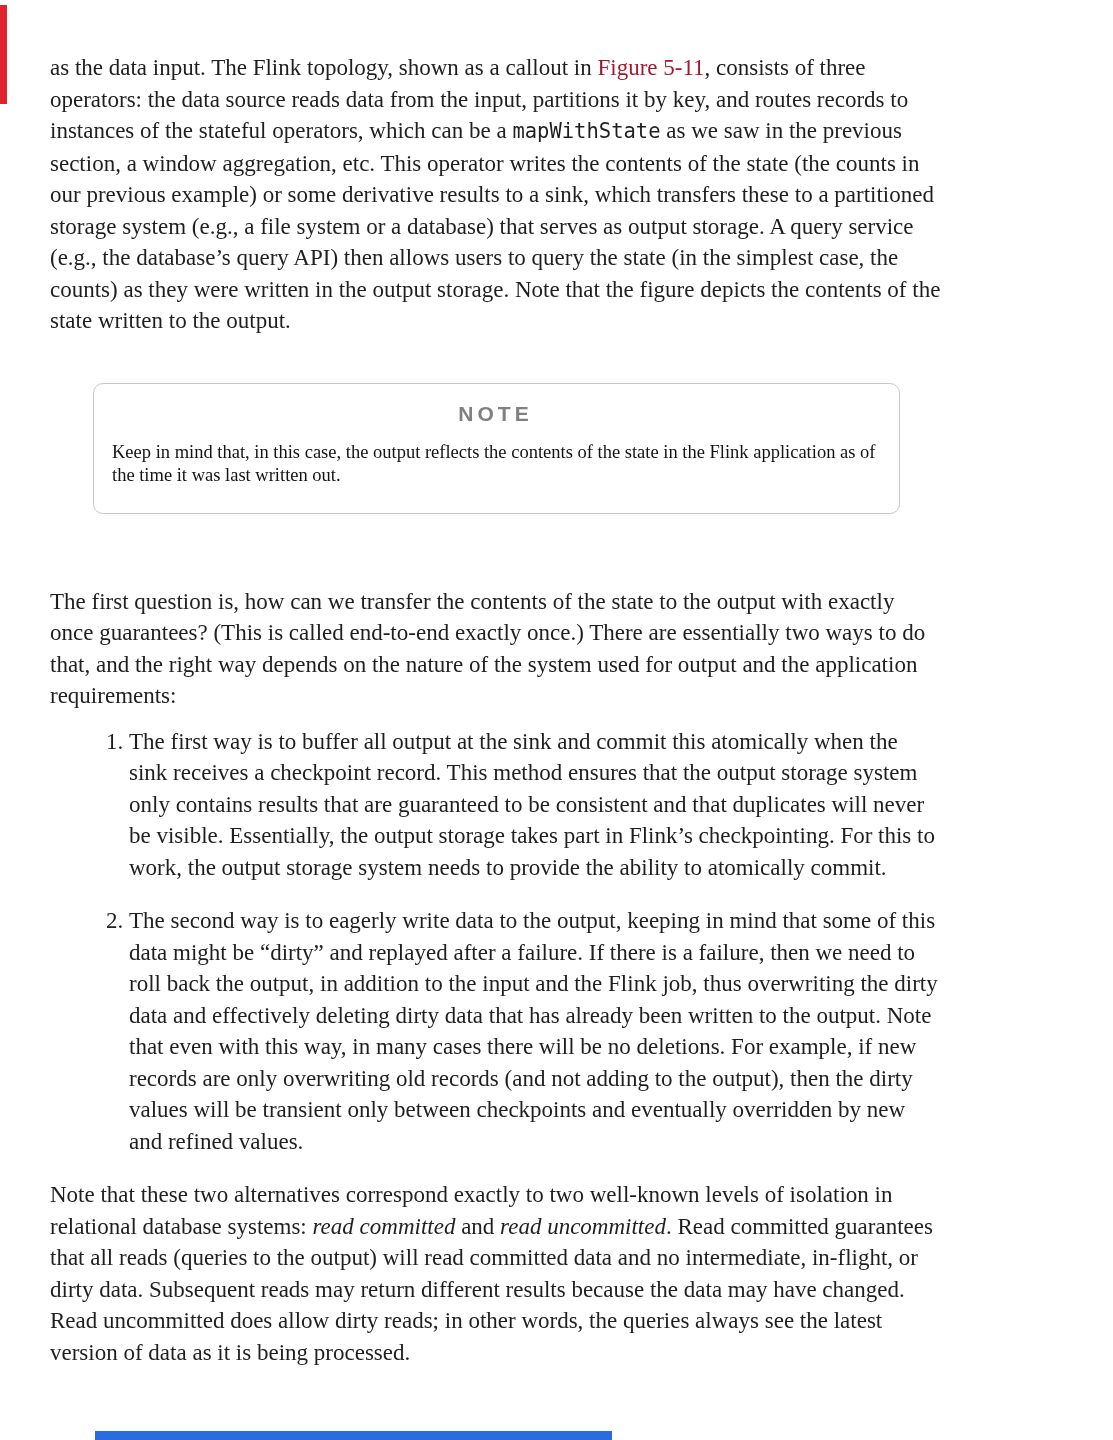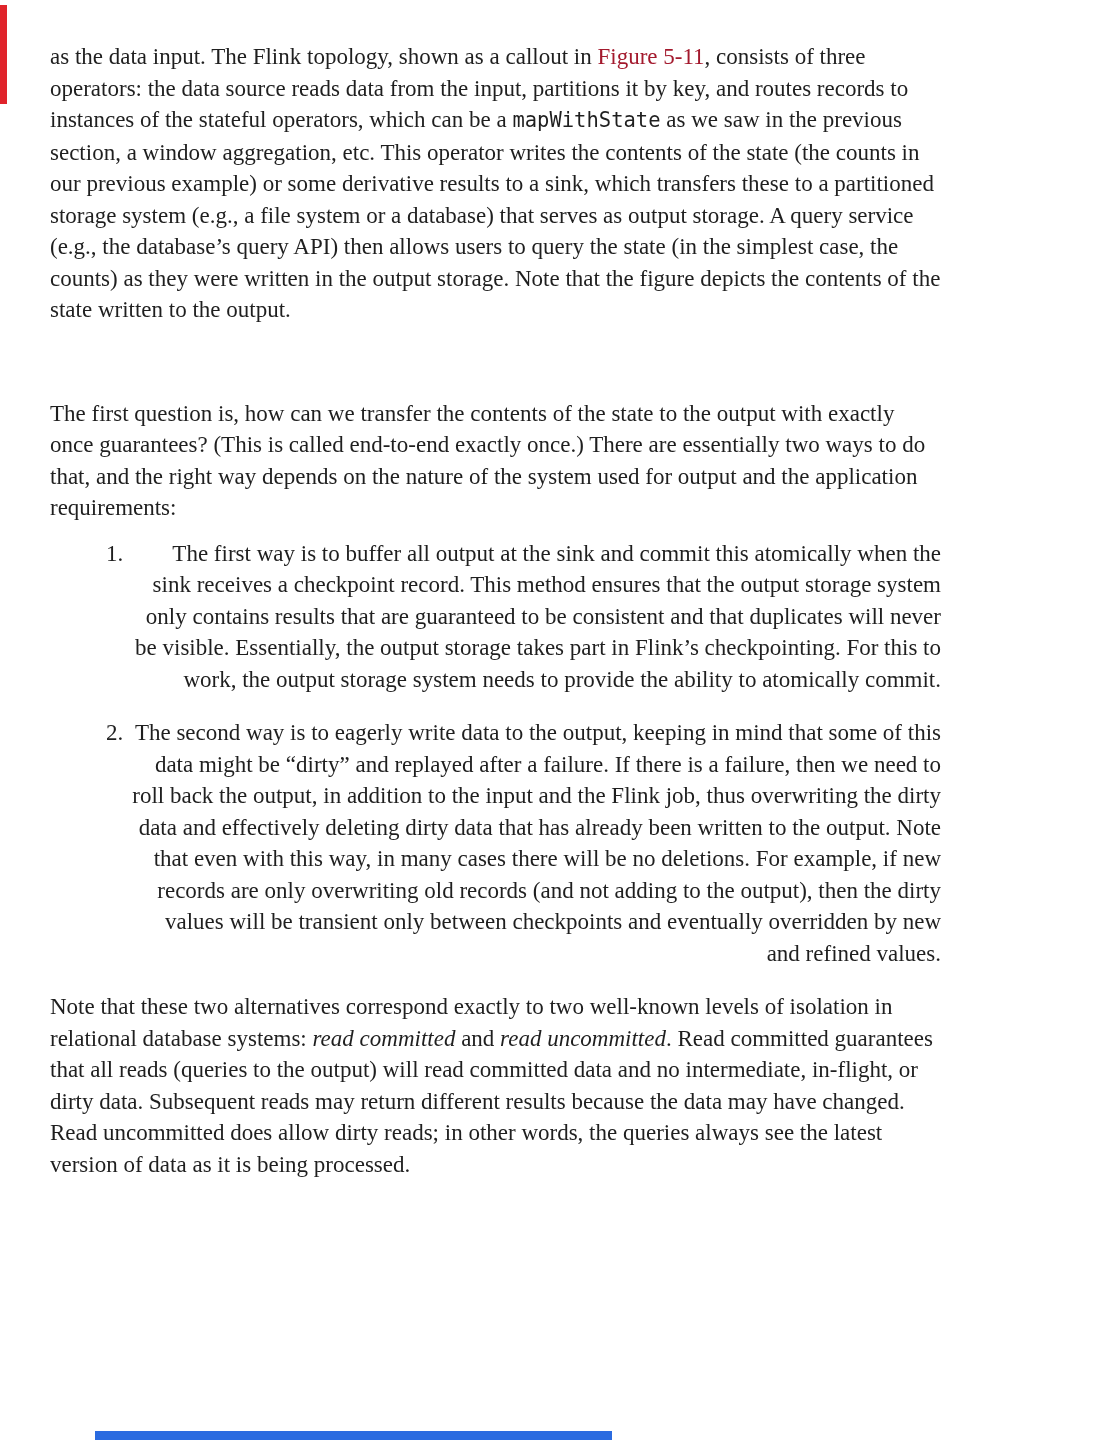--- a/index.html
+++ b/index.html
@@ -12,21 +12,21 @@
     line-height: 31.5px;
     color: var(--text, #1f1f1f);
     overflow: hidden;
     position: relative;
   }
   .page {
     position: relative;
     box-sizing: border-box;
     width: 994px;
     height: 1440px;
-    padding: 41px 53px 0 50px;
+    padding: 52px 53px 0 50px;
   }
   .para {
     margin: 0;
     max-width: 1010px;
     text-align: left;
   }
   .para a {
     color: var(--link, #a3192d);
     text-decoration: none;
     cursor: pointer;
@@ -66,21 +66,20 @@
     display: flex;
     margin-bottom: 22px;
   }
   .li-num {
     flex: 0 0 23px;
     width: 23px;
   }
   .li-body {
     flex: 1 1 auto;
     max-width: 932px;
-    text-align: right;
   }
   .p3 { }
   .red-bar {
     position: absolute;
     left: 0;
     top: 5px;
     width: 7px;
     height: 99px;
     background: var(--red-bar, #e0242b);
   }
@@ -95,20 +94,24 @@
 </style>
 </head>
 <body style="--text: #1f1f1f; --link: #a3192d; --note-title: #808080; --note-border: #c9c9c9; --red-bar: #e0242b; --blue-bar: #2b6be0;">
 
 <div class="page">
 
   <div class="red-bar"></div>
 
   <p class="para p1"><span>as the data input. The Flink topology, shown as a callout in </span><a href="#">Figure 5-11</a><span>, consists of three operators: the data source reads data from the input, partitions it by key, and routes records to instances of the stateful operators, which can be a </span><code>mapWithState</code><span> as we saw in the previous section, a window aggregation, etc. This operator writes the contents of the state (the counts in our previous example) or some derivative results to a sink, which transfers these to a partitioned storage system (e.g., a file system or a database) that serves as output storage. A query service (e.g., the database’s query API) then allows users to query the state (in the simplest case, the counts) as they were written in the output storage. Note that the figure depicts the contents of the state written to the output.</span></p>
 
+  <div class="note">
+    <div class="note-title">NOTE</div>
+    <p class="note-body">Keep in mind that, in this case, the output reflects the contents of the state in the Flink application as of the time it was last written out.</p>
+  </div>
 
   <p class="para p2">The first question is, how can we transfer the contents of the state to the output with exactly once guarantees? (This is called end-to-end exactly once.) There are essentially two ways to do that, and the right way depends on the nature of the system used for output and the application requirements:</p>
 
   <div class="list">
     <div class="li">
       <span class="li-num">1.</span>
       <span class="li-body">The first way is to buffer all output at the sink and commit this atomically when the sink receives a checkpoint record. This method ensures that the output storage system only contains results that are guaranteed to be consistent and that duplicates will never be visible. Essentially, the output storage takes part in Flink’s checkpointing. For this to work, the output storage system needs to provide the ability to atomically commit.</span>
     </div>
     <div class="li">
       <span class="li-num">2.</span>

